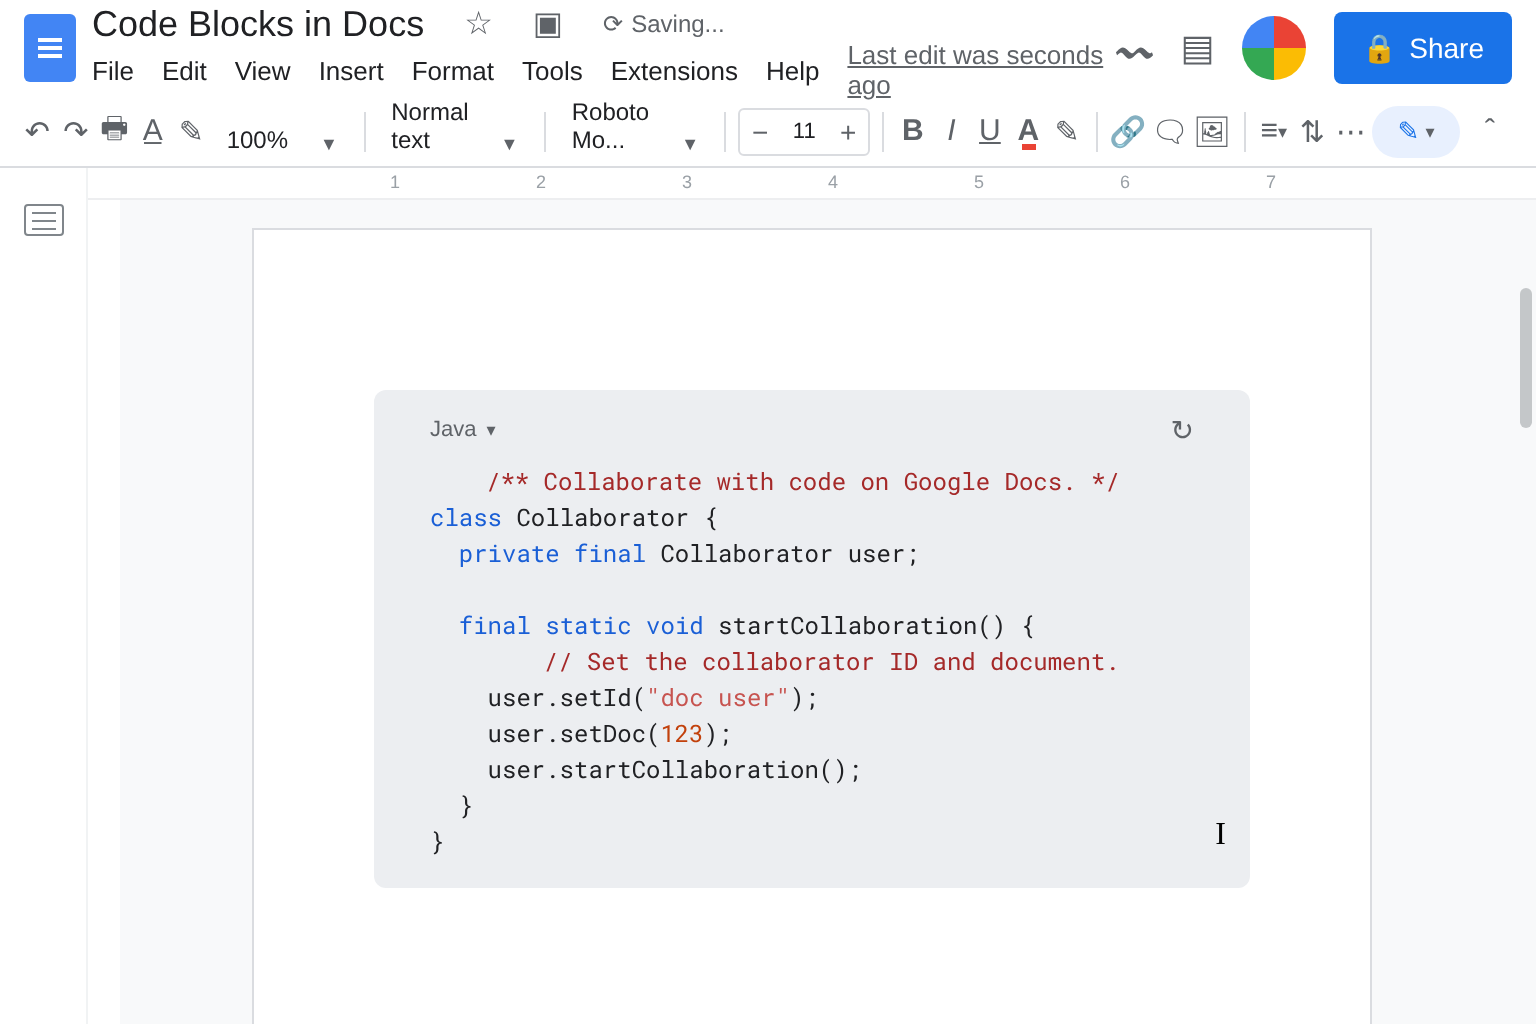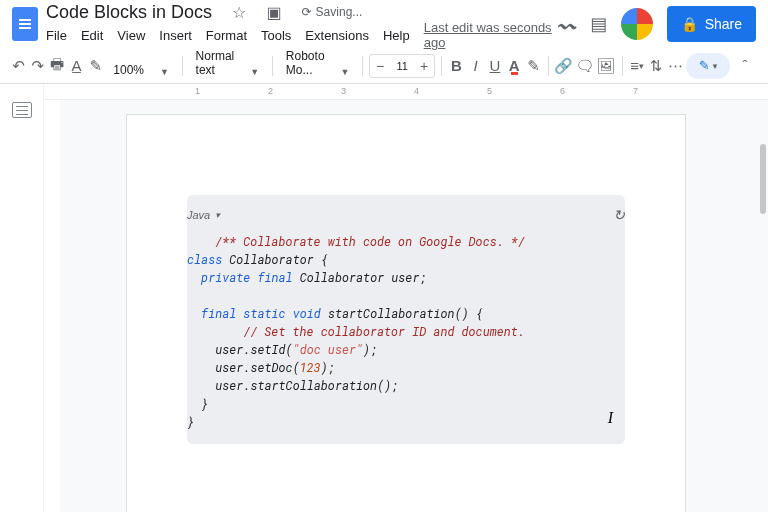--- a/index.html
+++ b/index.html
@@ -40,21 +40,21 @@
   .outline-icon { width:20px; height:16px; border:1px solid #80868b; border-radius:2px; position:relative; cursor:pointer; }
   .outline-icon::before { content:''; position:absolute; left:3px; right:3px; top:3px; height:1px; background:#80868b; box-shadow:0 4px 0 #80868b, 0 8px 0 #80868b; }
 
   .doc-area { flex:1; overflow:auto; position:relative; }
   .ruler { height:16px; background:#fff; font-size:9px; color:#9aa0a6; position:relative; border-bottom:1px solid #edeef0; }
   .ruler-inner { position:absolute; left:84px; right:40px; top:0; bottom:0; }
   .tick { position:absolute; top:2px; font-size:9px; }
   .vruler { position:absolute; left:0; top:16px; bottom:0; width:16px; background:#fff; }
 
   .page { background:#fff; width:560px; min-height:700px; margin:14px auto 0; border:1px solid #dadce0; padding:80px 60px; position:relative; }
-  .code-block { background:#eceef1; border-radius:6px; padding:10px 0 14px; font-family:'Roboto Mono','Courier New',monospace; font-size:12px; line-height:1.5; position:relative;font-style:italic; }
+  .code-block { background:#eceef1; border-radius:6px; padding:10px 28px 14px; font-family:'Roboto Mono','Courier New',monospace; font-size:12px; line-height:1.5; position:relative; }
   .cb-head { display:flex; align-items:center; justify-content:space-between; font-size:11px; color:#5f6368; margin-bottom:6px; font-family:Arial,sans-serif; }
   .lang { display:flex; align-items:center; gap:5px; cursor:pointer; }
   .refresh { cursor:pointer; font-size:14px; }
   .c-comment { color:#a52929;margin-left:28px; }
   .c-kw { color:#1a5fd6; }
   .c-lit { color:#c2410c; }
   .c-str { color:#c75450; }
   pre { white-space:pre; font-family:inherit; }
   .cursor { position:absolute; right:12px; bottom:14px; font-family:serif; font-size:16px; color:#000; }
   .scrollbar { position:absolute; right:2px; top:60px; width:6px; height:70px; background:#c4c7c9; border-radius:3px; }

